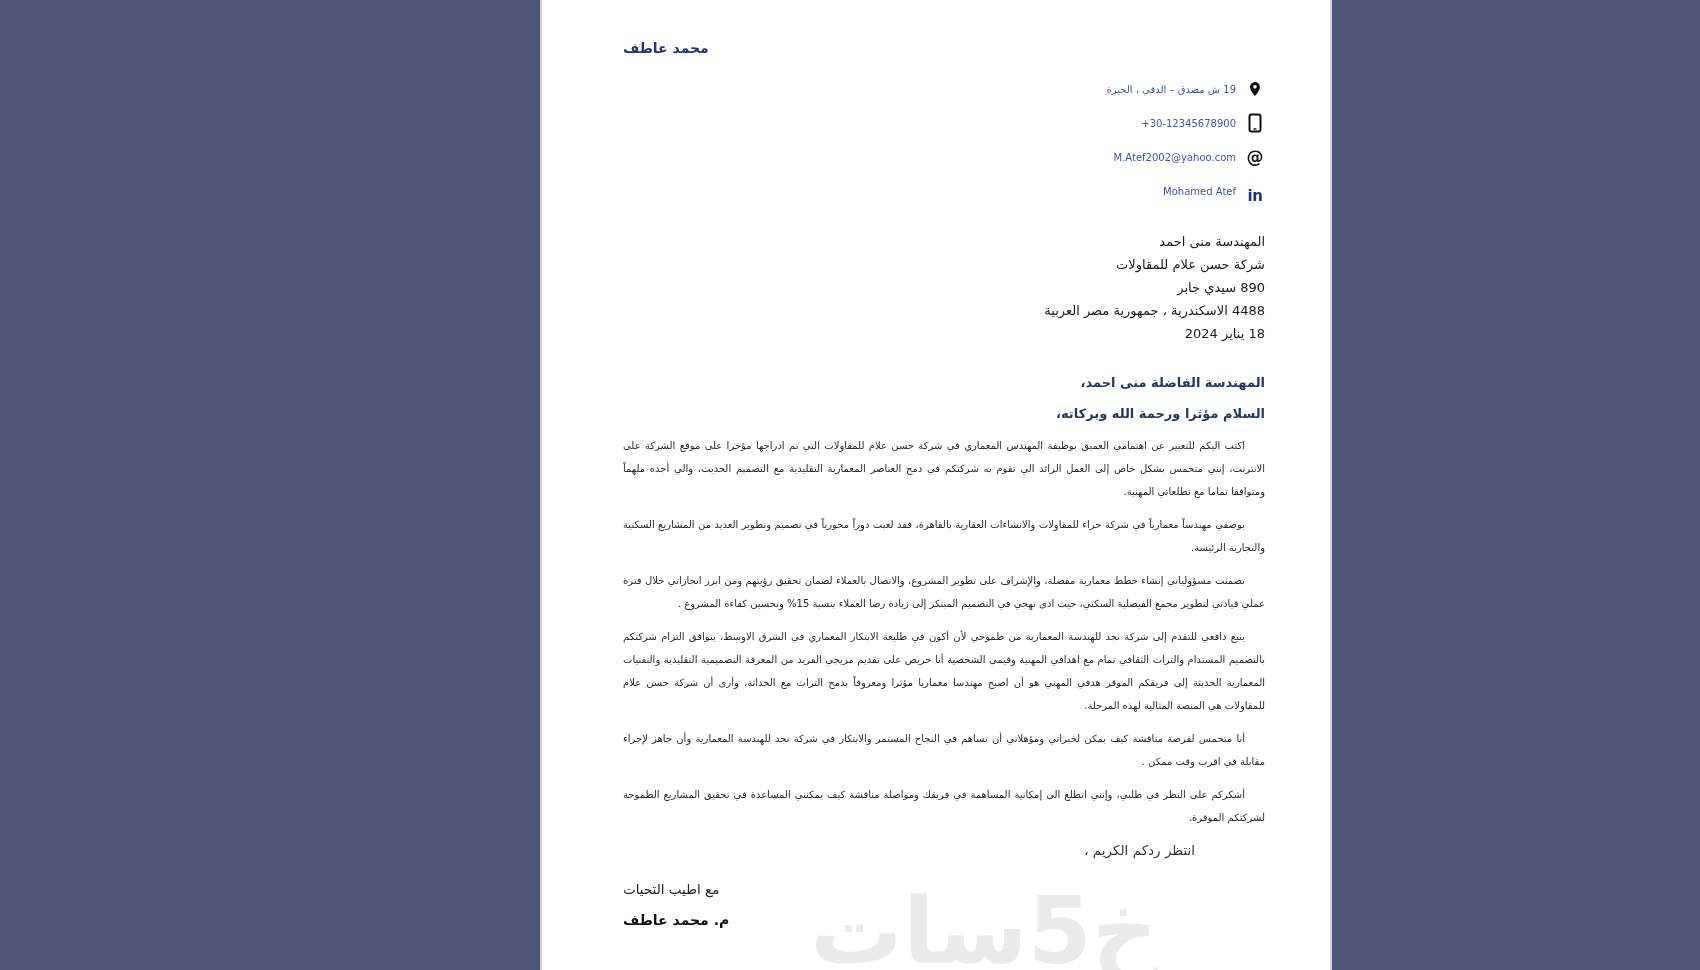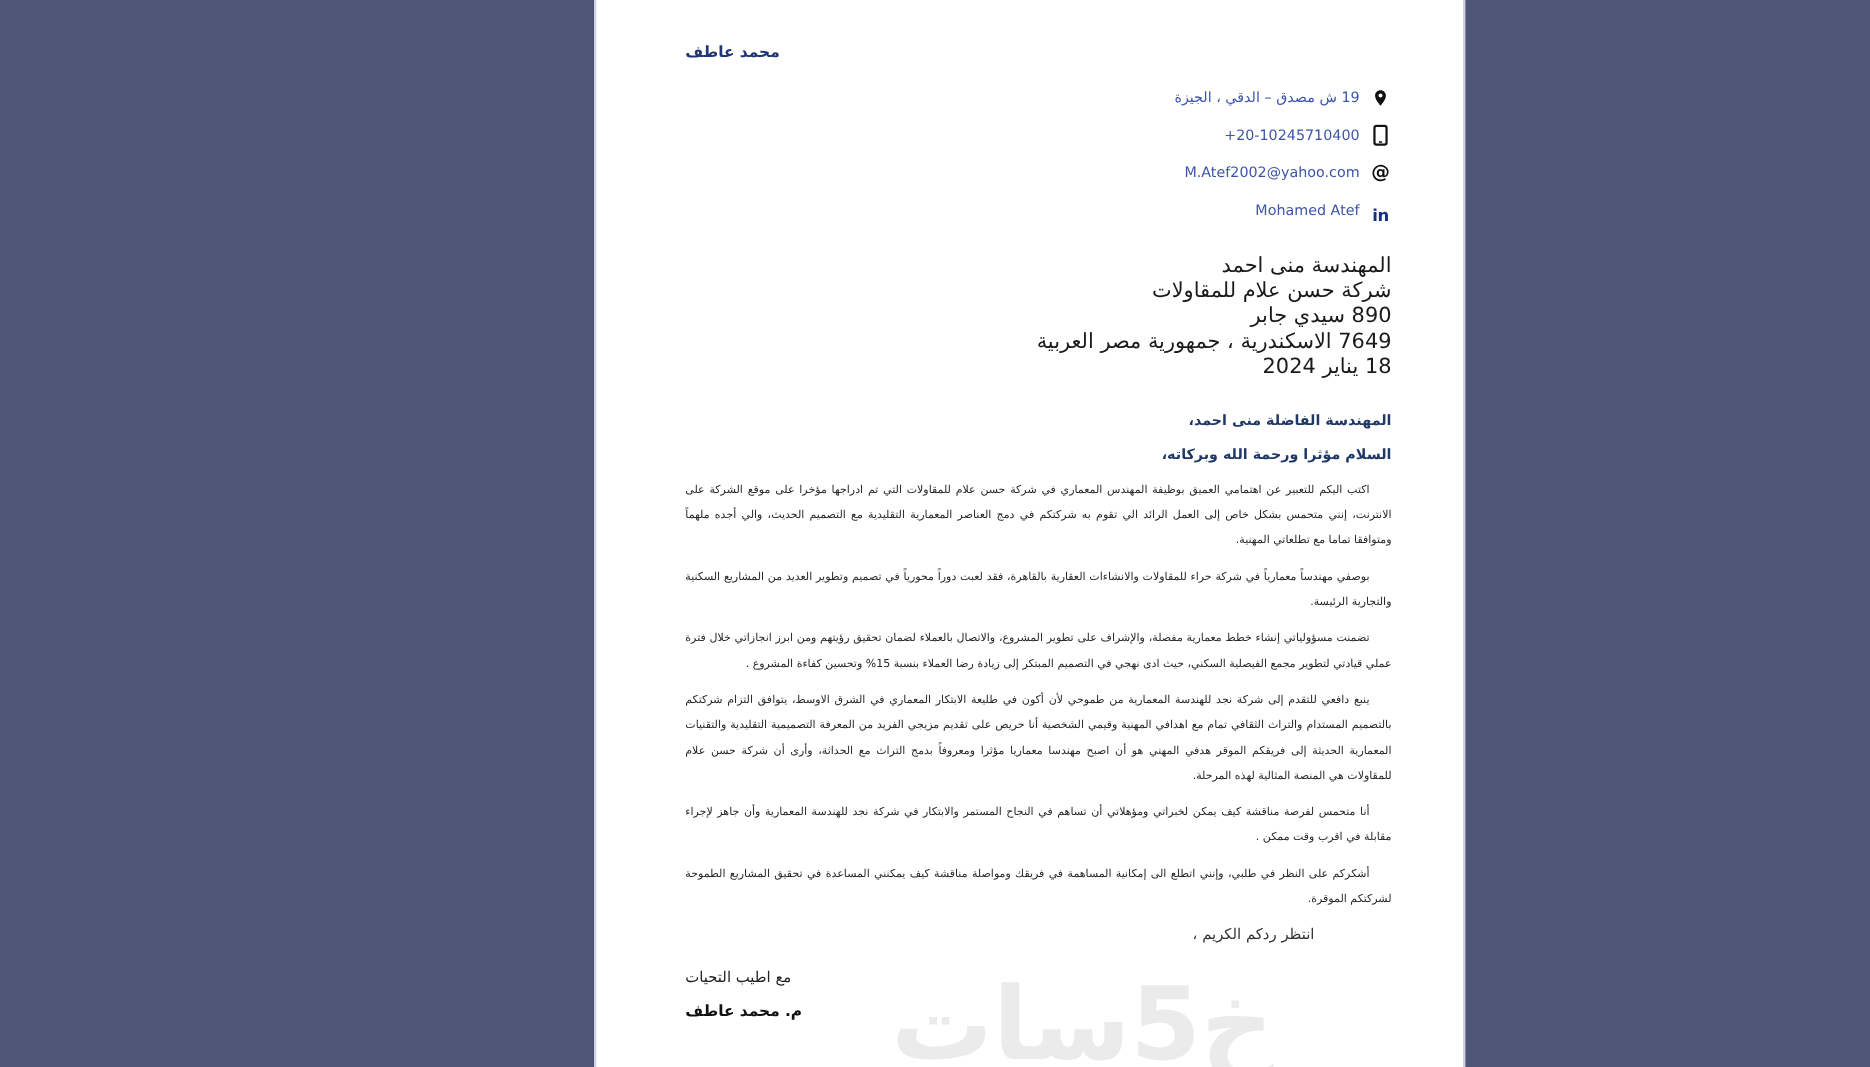--- a/index.html
+++ b/index.html
@@ -20,25 +20,25 @@
   .header{margin-top:36px;}
   .name{
     font-size:14px;font-weight:bold;color:#203577;text-align:left;line-height:24px;
   }
   .contact-list{margin-top:12px;}
   .contact-row{
     display:flex;flex-direction:row;align-items:center;justify-content:flex-start;
     height:34px;gap:9px;
   }
   .contact-icon{width:20px;display:flex;align-items:center;justify-content:center;flex:0 0 20px;}
-  .contact-text{font-size:13px;color:#3d55a8;}
+  .contact-text{font-size:10px;color:#3d55a8;}
   .at-glyph{font-size:17px;font-weight:bold;color:#111;}
   .in-glyph{font-size:15px;font-weight:bold;color:#15357a;letter-spacing:-0.5px;margin-top:10px;}
   
-  .recipient{margin-top:22px;font-size:19px;line-height:23px;color:#1a1a1a;text-align:right;}
+  .recipient{margin-top:22px;font-size:13px;line-height:23px;color:#1a1a1a;text-align:right;}
   
   .salutation{margin-top:26px;}
   .salutation p{margin:0 0 8px 0;font-size:13px;line-height:23px;font-weight:bold;color:#1F3864;}
   
   .letter-body{margin-top:9px;}
   .letter-body p{
     margin:0 0 10px 0;font-size:10px;line-height:23px;color:#282828;
     text-align:justify;text-indent:20px;
   }
   .pre-closing{
@@ -81,41 +81,41 @@
           <span class="contact-text">19 ش مصدق – الدقي ، الجيزة</span>
         </div>
 
         <div class="contact-row">
           <span class="contact-icon">
             <svg width="14" height="20" viewBox="0 0 14 20">
               <rect x="1.5" y="1.5" width="11" height="17" rx="2" fill="none" stroke="#111" stroke-width="2"></rect>
               <line x1="5.5" y1="16" x2="8.5" y2="16" stroke="#111" stroke-width="1.4"></line>
             </svg>
           </span>
-          <span class="contact-text ltr" dir="ltr">+20-10245710400</span>
+          <span class="contact-text ltr" dir="ltr">+30-12345678900</span>
         </div>
 
         <div class="contact-row">
           <span class="contact-icon at-glyph">@</span>
           <span class="contact-text ltr" dir="ltr">M.Atef2002@yahoo.com</span>
         </div>
 
         <div class="contact-row">
           <span class="contact-icon in-glyph">in</span>
           <span class="contact-text ltr" dir="ltr">Mohamed Atef</span>
         </div>
 
       </div>
     </div>
 
     <div class="recipient">
       <div>المهندسة منى احمد</div>
       <div>شركة حسن علام للمقاولات</div>
       <div>890 سيدي جابر</div>
-      <div>7649 الاسكندرية ، جمهورية مصر العربية</div>
+      <div>4488 الاسكندرية ، جمهورية مصر العربية</div>
       <div>18 يناير 2024</div>
     </div>
 
     <div class="salutation">
       <p>المهندسة الفاضلة منى احمد،</p>
       <p>السلام مؤثرا ورحمة الله وبركاته،</p>
     </div>
 
     <div class="letter-body">
       <p>اكتب اليكم للتعبير عن اهتمامي العميق بوظيفة المهندس المعماري في شركة حسن علام للمقاولات التي تم ادراجها مؤخرا على موقع الشركة على الانترنت، إنني متحمس بشكل خاص إلى العمل الرائد الي تقوم به شركتكم في دمج العناصر المعمارية التقليدية مع التصميم الحديث، والي أجده ملهماً ومتوافقا تماما مع تطلعاتي المهنية.</p>

